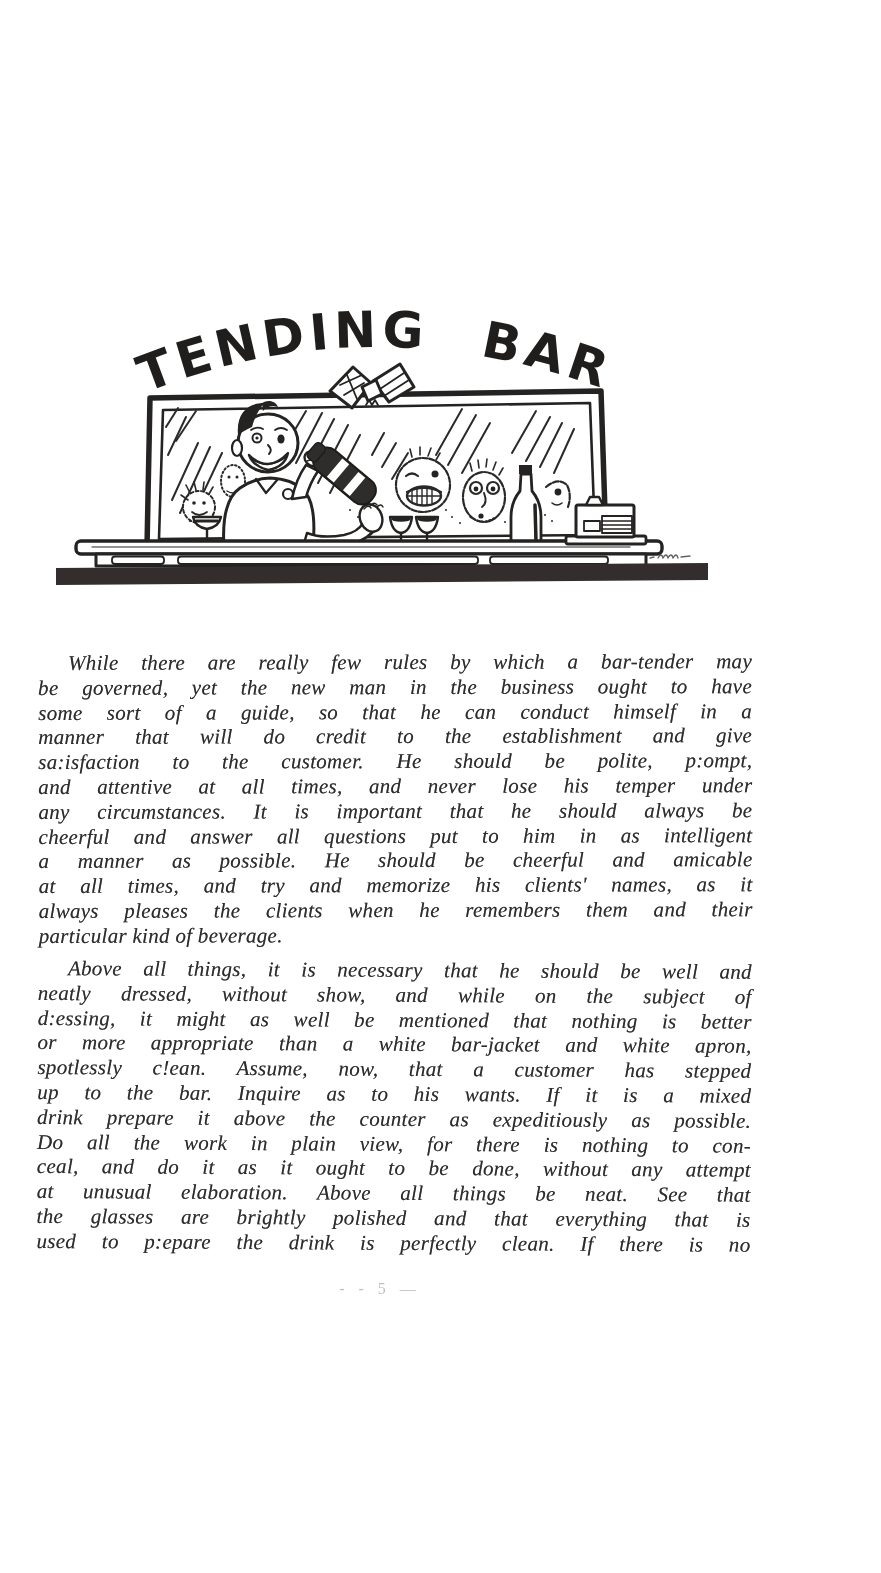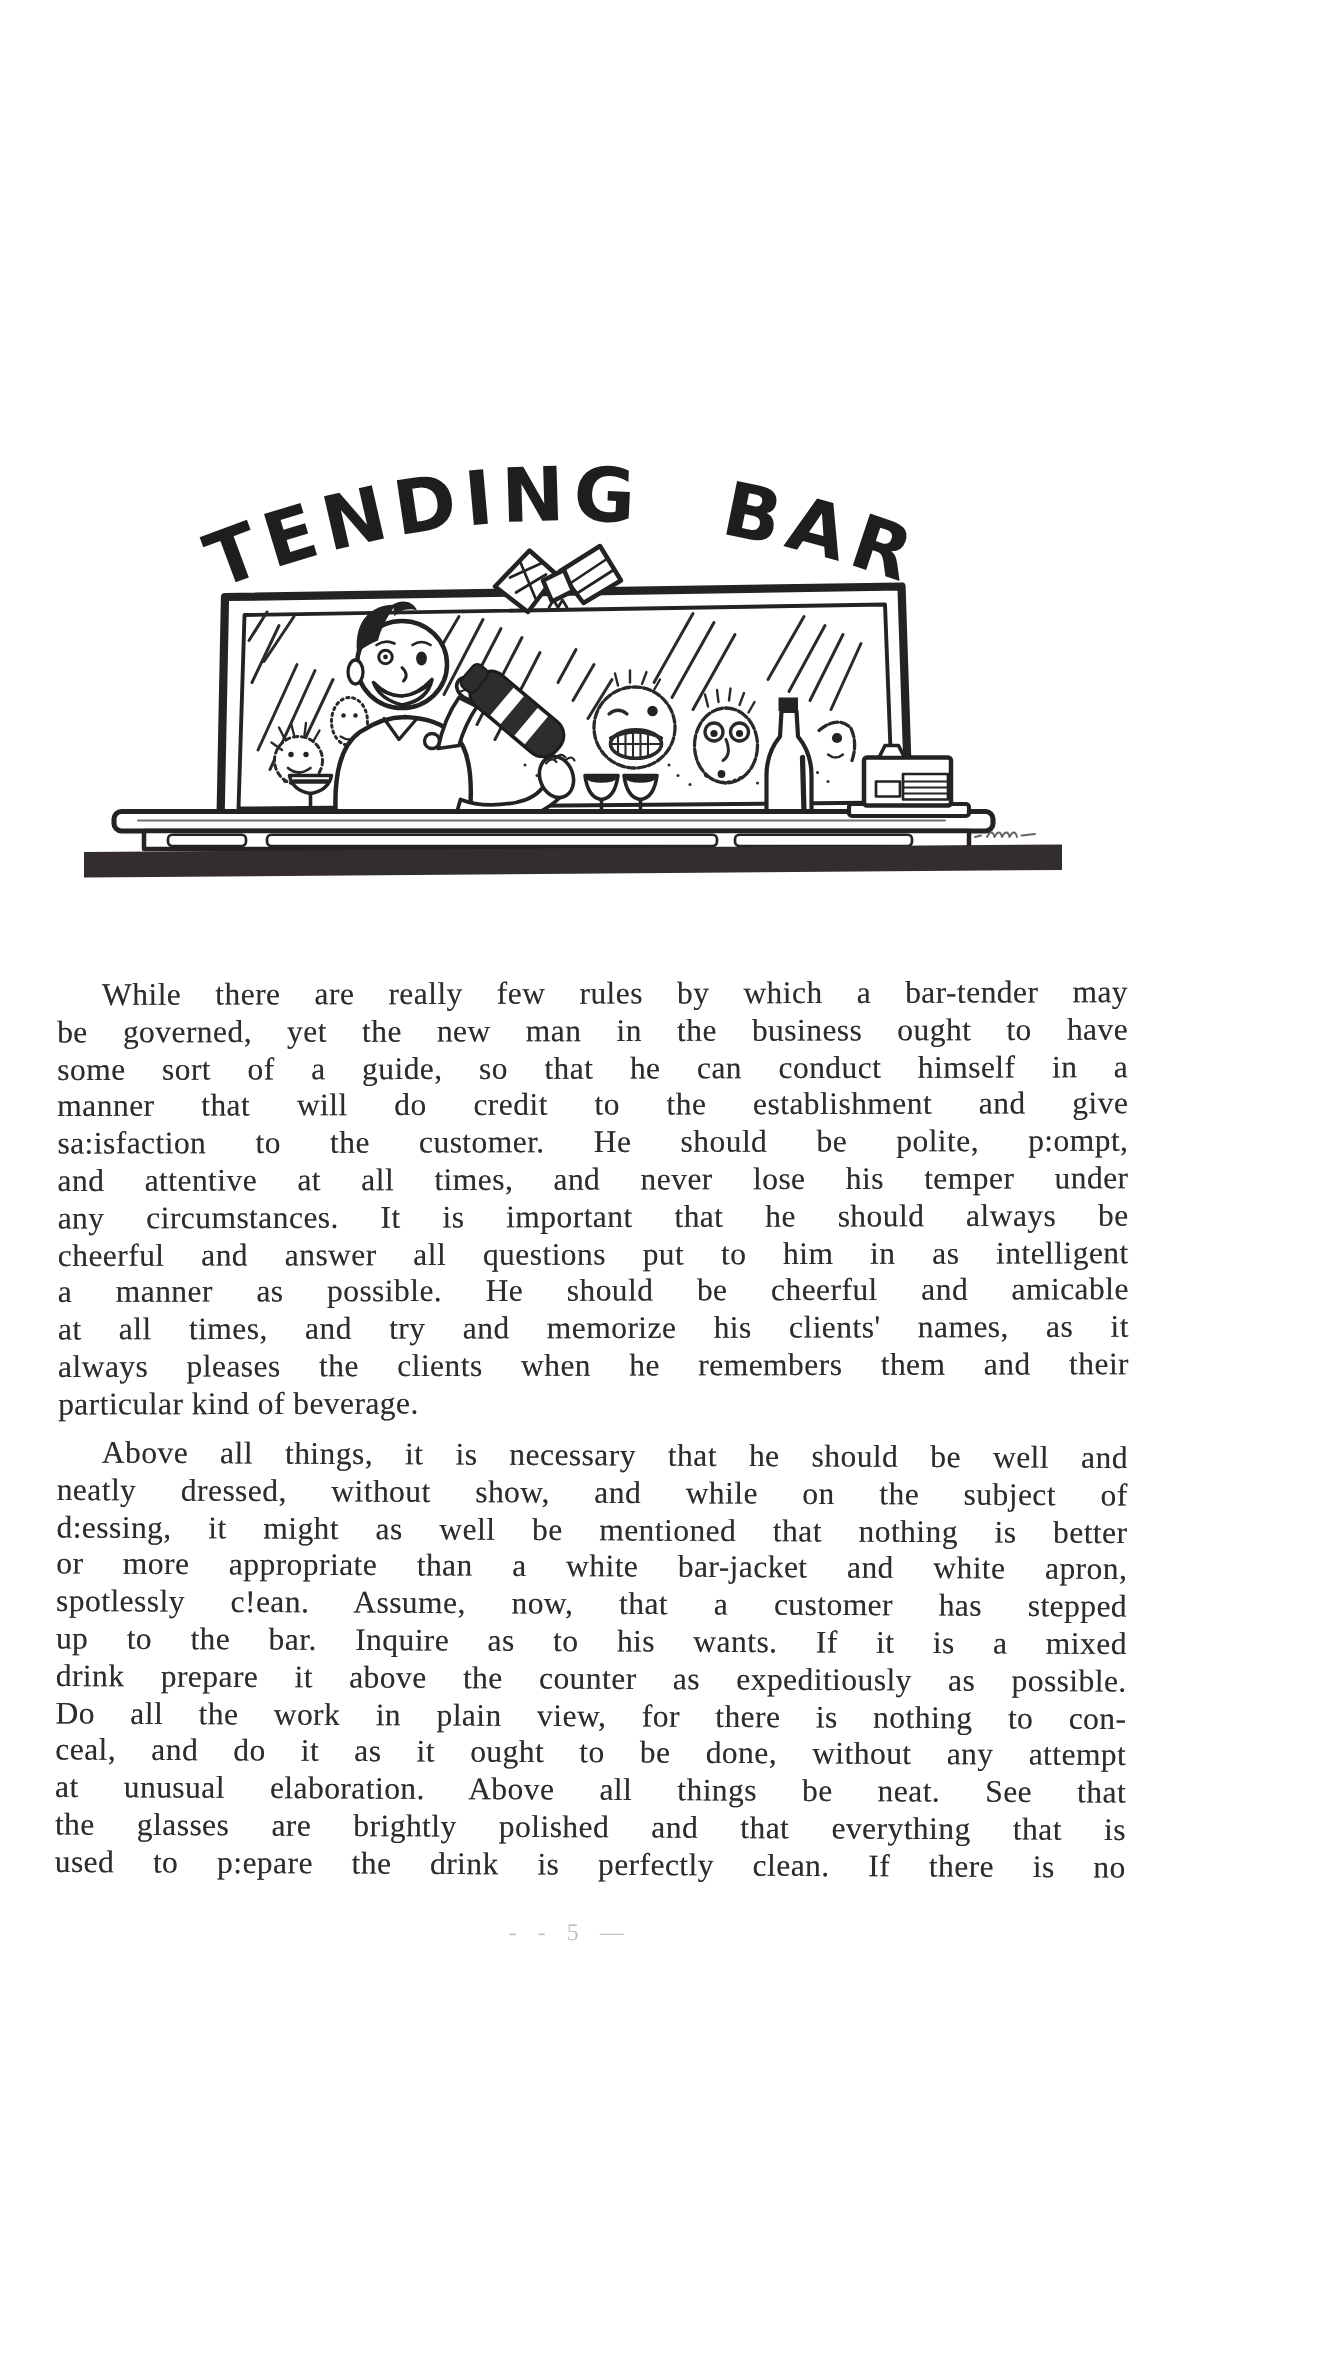--- a/index.html
+++ b/index.html
@@ -3,21 +3,21 @@
 <meta charset="utf-8">
 <style>
   html,body{margin:0;padding:0;background:#e8e8e8;}
   .page{
     position:relative;width:881px;height:1573px;background:#ffffff;
     overflow:hidden;font-family:"Liberation Serif", serif;margin:0 auto;
   }
   .art{position:absolute;top:295px;left:0;width:881px;height:312px;}
   .text{
     position:absolute;top:651px;left:38px;width:714px;
-    color:#2e2d2c;font-size:21px;letter-spacing:.3px;
+    color:#2e2d2c;font-size:21px;letter-spacing:.3px;font-style:italic;
   }
   .para{display:block;}
   .para.p1{transform:rotate(-0.15deg);transform-origin:left top;}
   .para.p2{margin-top:7px;transform:rotate(0.3deg);transform-origin:left top;}
   .line{
     height:24.8px;line-height:24.8px;
     text-align:justify;text-align-last:justify;
     white-space:normal;
     text-shadow:0 0 .35px rgba(40,38,36,.55);
   }

